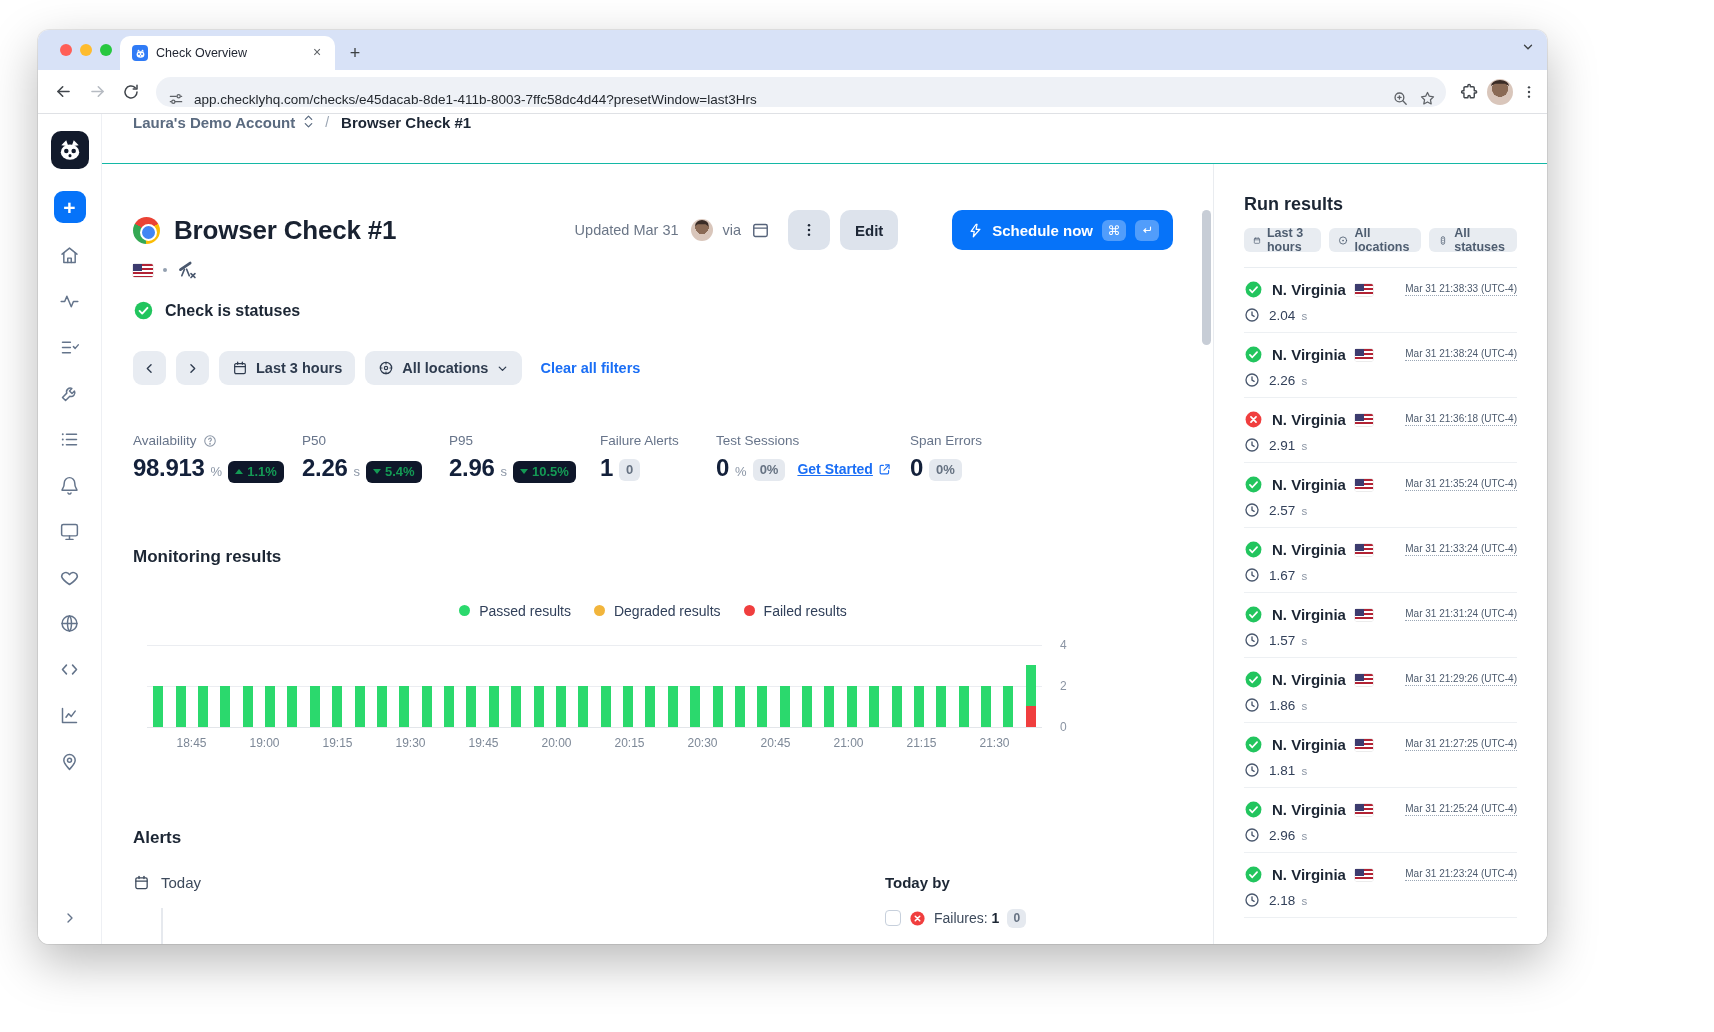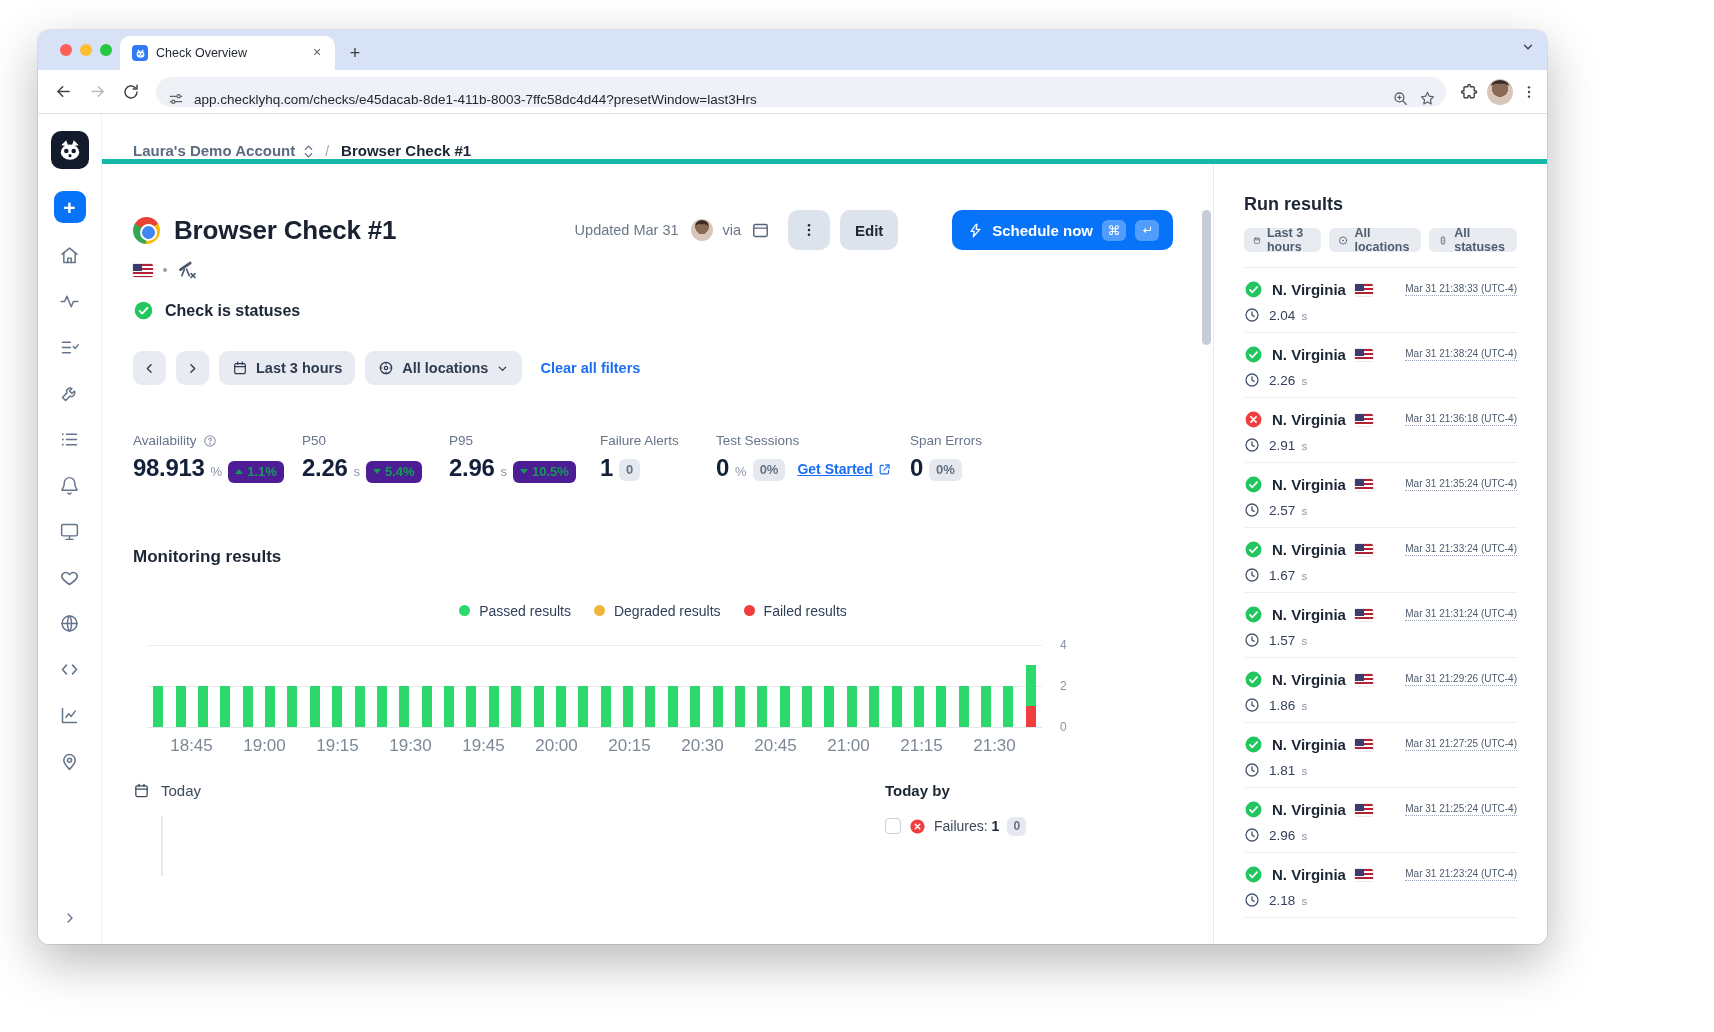--- a/index.html
+++ b/index.html
@@ -32,21 +32,21 @@
   .avatar::after{ content:''; position:absolute; left:4px; right:4px; top:1px; height:12px; border-radius:50% 50% 40% 40%; background:#3a2c26; clip-path:polygon(0 0,100% 0,100% 55%,78% 35%,22% 35%,0 55%);}
 
   
   .app { position:absolute; top:84px; left:0; right:0; bottom:0; background:#fff; }
   .sidebar { position:absolute; left:0; top:0; bottom:0; width:64px; border-right:1px solid #eef0f4; display:flex; flex-direction:column; align-items:center; }
   .logo { width:38px; height:38px; border-radius:10px; background:#121a2b; margin-top:17px; display:flex; align-items:center; justify-content:center; }
   .plus-btn { width:32px; height:32px; border-radius:9px; background:#0673f9; color:#fff; margin-top:22px; display:flex; align-items:center; justify-content:center; font-size:21px; font-weight:600; line-height:1; }
   .side-icons { margin-top:22px; display:flex; flex-direction:column; gap:25px; color:#64748b; }
   .side-collapse { position:absolute; bottom:18px; color:#64748b; }
 
-  .appheader { position:absolute; left:64px; right:0; top:0; height:50px; border-bottom:5px solid #14b8a6; display:flex; align-items:flex-end; padding:0 28px 0 31px; }
+  .appheader { position:absolute; left:64px; right:0; top:0; height:50px; border-bottom:1px solid #14b8a6; display:flex; align-items:flex-start; padding:0 28px 0 31px; }
   .crumb-account { color:#5b6b80; font-weight:700; font-size:15px; }
   .crumb-sep { color:#9aa5b3; margin:0 12px 0 10px; font-size:14px; }
   .crumb-page { color:#1c2634; font-weight:700; font-size:15px; }
   .updown { margin-left:7px; color:#5b6b80; }
   .appheader-right { margin-left:auto; display:flex; align-items:center; gap:26px; }
   .hlink { font-size:15px; color:#3d4a5c; }
 
   .mainwrap { position:absolute; left:64px; top:50px; right:0; bottom:0; }
   .maincol { position:absolute; left:0; top:0; bottom:0; width:1111px; overflow:hidden; }
   .scrollthumb { position:absolute; right:2px; top:46px; width:9px; height:135px; border-radius:5px; background:#c7cdd6; }
@@ -79,41 +79,41 @@
   .fbtn.sq { width:33px; padding:0; }
   .clear-filters { color:#1a6ef5; font-size:14.5px; font-weight:700; margin-left:8px; }
 
   .stats-row { display:flex; margin-top:48px; }
   .stat { flex:0 0 auto; }
   .stat-label { font-size:13.5px; color:#67748a; display:flex; align-items:center; gap:6px; }
   .stat-val-row { display:flex; align-items:baseline; gap:6px; margin-top:6px; }
   .stat-value { font-size:24px; font-weight:800; color:#13203a; letter-spacing:-.3px; }
   .stat-unit { font-size:13px; color:#8b96a6; }
   .badge { height:22px; border-radius:6px; padding:0 7px; font-size:13px; font-weight:700; display:inline-flex; align-items:center; gap:4px; transform:translateY(-2px); }
-  .badge.green { background:#4c1d95; color:#149a55; }
+  .badge.green { background:#0f172a; color:#149a55; }
   .badge.gray { background:#e5e9ef; color:#667282; font-weight:600; }
   .tri { width:0; height:0; border-left:4px solid transparent; border-right:4px solid transparent; }
   .tri.up { border-bottom:5px solid #149a55; }
   .tri.down { border-top:5px solid #149a55; }
   .get-started { color:#1a6ef5; font-size:14px; font-weight:700; text-decoration:underline; display:inline-flex; align-items:center; gap:5px; margin-left:6px; transform:translateY(-2px); }
 
   .sec-title { font-size:17px; font-weight:800; color:#1c2634; }
   .mon-title { margin-top:62px; }
   .legend { display:flex; justify-content:center; gap:23px; margin-top:36px; }
   .legend-item { display:flex; align-items:center; gap:9px; font-size:14px; color:#31405a; }
   .legend-item .dot { width:11px; height:11px; border-radius:50%; }
 
   .chart-area { margin:26px 0 0 14px; position:relative; width:940px; }
   .chart-wrap { position:relative; width:895px; height:82px; }
   .gridline { position:absolute; left:0; width:895px; height:1px; background:#ebedf1; }
   .gridline.axis { background:#e3e6ea; }
   .bar { position:absolute; width:10px; }
   .ylabel { position:absolute; left:913px; font-size:12px; color:#8a94a3; transform:translateY(-50%); }
   .xlabels { position:relative; height:20px; margin-top:9px; width:895px; }
-  .xlabel { position:absolute; transform:translateX(-50%); font-size:17px; color:#7d8897; }
+  .xlabel { position:absolute; transform:translateX(-50%); font-size:12px; color:#7d8897; }
 
   .alerts-title { margin-top:72px; }
   .alerts-body { display:flex; margin-top:26px; }
   .today-block { display:flex; align-items:center; gap:11px; color:#3d4a5c; font-size:15px; }
   .timeline { position:absolute; left:28px; top:34px; width:2px; height:60px; background:#e6e9ee; }
   .filterby-block { margin-left:auto; width:288px; }
   .filterby-label { font-size:15px; font-weight:700; color:#1c2634; }
   .failures-row { display:flex; align-items:center; gap:8px; margin-top:18px; }
   .checkbox { width:16px; height:16px; border:1.5px solid #c7d0dc; border-radius:4px; background:#fff; }
   .failures-text { font-size:14px; color:#3d4a5c; }
@@ -566,20 +566,21 @@
                 <span class="xlabel" style="left: 409.5px;">20:00</span>
                 <span class="xlabel" style="left: 482.5px;">20:15</span>
                 <span class="xlabel" style="left: 555.5px;">20:30</span>
                 <span class="xlabel" style="left: 628.5px;">20:45</span>
                 <span class="xlabel" style="left: 701.5px;">21:00</span>
                 <span class="xlabel" style="left: 774.5px;">21:15</span>
                 <span class="xlabel" style="left: 847.5px;">21:30</span>
               </div>
           </div>
 
+          <h2 class="sec-title alerts-title">Alerts</h2>
           <div class="alerts-body">
             <div style="position:relative;">
               <div class="today-block">
                 <svg width="17" height="17" viewBox="0 0 24 24" fill="none" stroke="#3d4a5c" stroke-width="1.8" stroke-linecap="round" stroke-linejoin="round">
                     <rect x="4" y="5.5" width="16" height="15" rx="2"></rect>
                     <path d="M4 10h16"></path>
                     <path d="M8.5 3.2v3.3"></path>
                     <path d="M15.5 3.2v3.3"></path>
                   </svg>
                 <span>Today</span>

